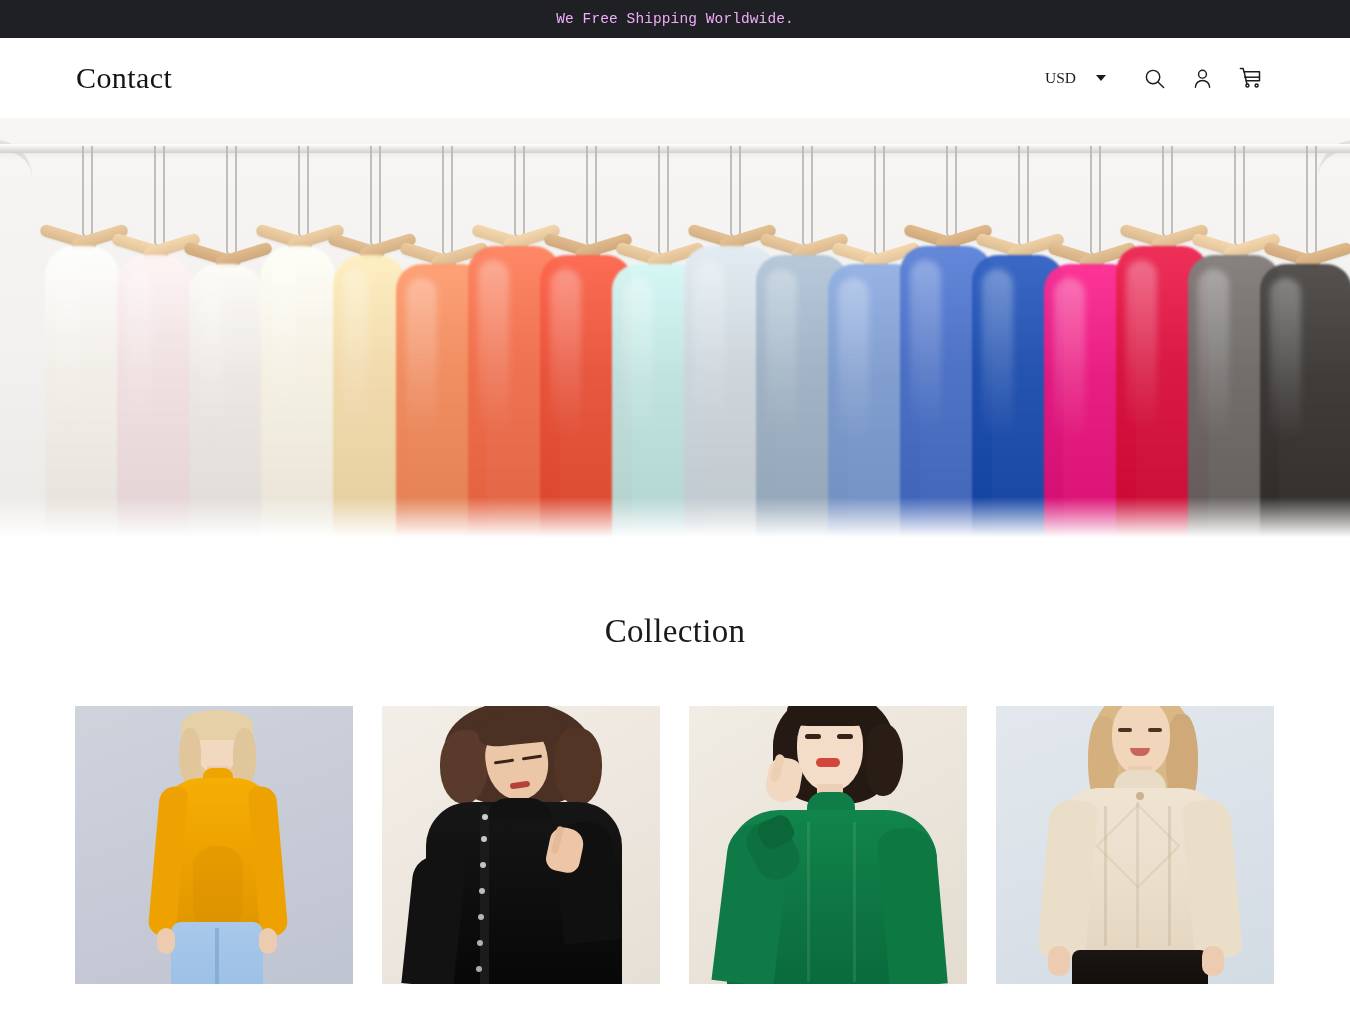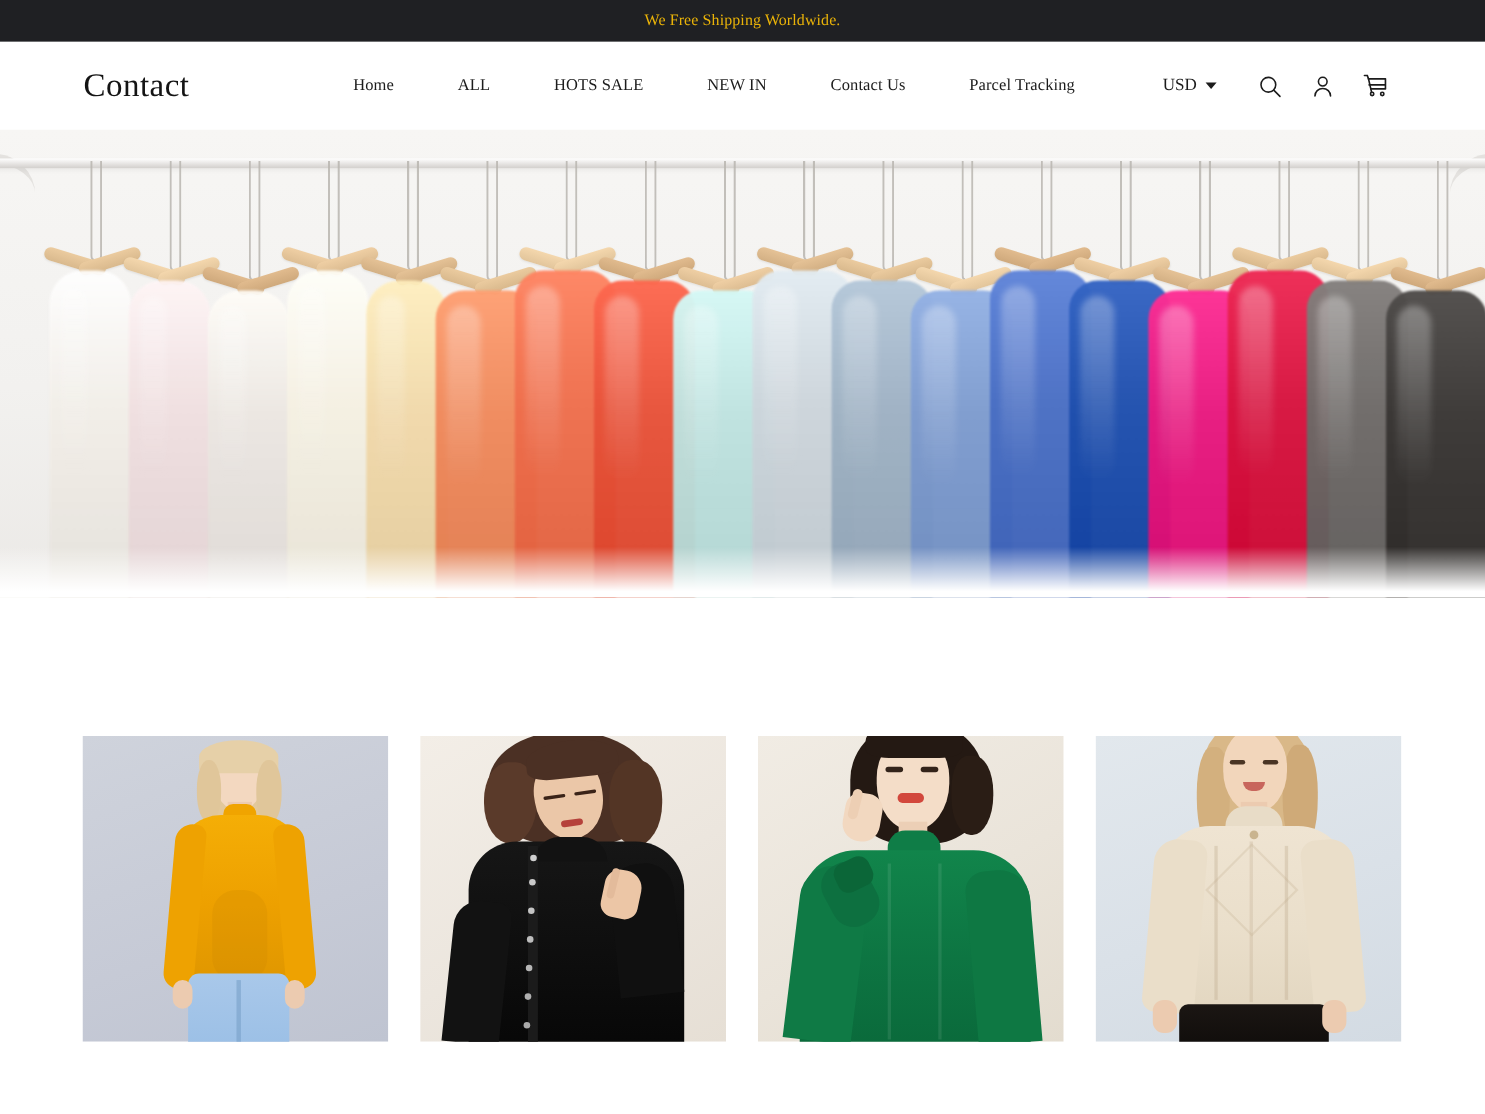--- a/index.html
+++ b/index.html
@@ -13,24 +13,24 @@
 
   
   .announce {
     height:38px;
     background:#1f2023;
     display:flex;
     align-items:center;
     justify-content:center;
   }
   .announce-text {
-    color:#eab308;
+    color:#f0abfc;
     font-size:14.5px;
     letter-spacing:.1px;
-    font-family:Liberation Serif, serif;
+    font-family:Liberation Mono, monospace;
   }
 
   
   .header {
     height:80px;
     background:#ffffff;
     display:flex;
     align-items:center;
     padding:0 76px 0 76px;
     position:relative;
@@ -61,21 +61,21 @@
 
   .header-right {
     display:flex;
     align-items:center;
     margin-left:auto;
     gap:0;
   }
   .currency {
     display:flex;
     align-items:center;
-    gap:8px;
+    gap:20px;
     font-size:15.5px;
     color:#1c1c1c;
     cursor:pointer;
     padding-right:24px;
     white-space:nowrap;
   }
   .caret {
     width:0; height:0;
     border-left:5px solid transparent;
     border-right:5px solid transparent;
@@ -163,28 +163,20 @@
 <body>
 
 <div class="announce">
   <span class="announce-text">We Free Shipping Worldwide.</span>
 </div>
 
 <div class="header">
 
   <div class="logo">Contact</div>
 
-  <nav class="nav">
-    <div class="nav-item">Home</div>
-    <div class="nav-item">ALL</div>
-    <div class="nav-item">HOTS SALE</div>
-    <div class="nav-item">NEW IN</div>
-    <div class="nav-item">Contact Us</div>
-    <div class="nav-item">Parcel Tracking</div>
-  </nav>
 
   <div class="header-right">
 
     <div class="currency">
       <span>USD</span>
       <span class="caret"></span>
     </div>
 
     <div class="icon-btn">
       <svg width="23" height="23" viewBox="0 0 24 24" fill="none" stroke="#1c1c1c" stroke-width="1.5">
@@ -314,20 +306,21 @@
         <div style="position: absolute; left: 1296px; top: 140px; width: 58px; height: 12px; background: linear-gradient(rgb(225, 187, 142), rgb(207, 169, 124)); border-radius: 7px; transform: rotate(-17deg); transform-origin: left center; box-shadow: rgba(0, 0, 0, 0.08) 0px 1px 2px;"></div>
         <div style="position: absolute; left: 1260px; top: 146px; width: 92px; height: 299px; background: linear-gradient(rgb(80, 77, 75) 0%, rgb(58, 55, 53) 38%, rgb(42, 39, 37) 100%); border-radius: 26px 26px 6px 6px; filter: blur(1.1px); opacity: 0.97;"></div>
         <div style="position: absolute; left: 1270px; top: 160px; width: 31.28px; height: 164.45px; background: linear-gradient(rgba(255, 255, 255, 0.3), rgba(255, 255, 255, 0)); border-radius: 24px; filter: blur(3px);"></div>
       </div>
 
     <div style="position:absolute;left:0;right:0;bottom:0;height:46px;background:linear-gradient(180deg,rgba(255,255,255,0) 0%,#ffffff 88%);"></div>
   </div>
 </div>
 
 <div class="collection">
+  <h2 class="collection-title">Collection</h2>
 
   <div class="grid">
 
     <div class="card">
       <div class="card-img">
         <div class="bg" style="background:linear-gradient(160deg,#cfd3dc 0%,#c6cad6 60%,#bfc4d1 100%);"></div>
 
         <div style="position:absolute;left:105px;top:6px;width:74px;height:84px;background:#e2c89c;border-radius:48% 48% 42% 42%;"></div>
 
         <div style="position:absolute;left:120px;top:12px;width:44px;height:56px;background:#f3d8c0;border-radius:48% 48% 52% 52%;"></div>

